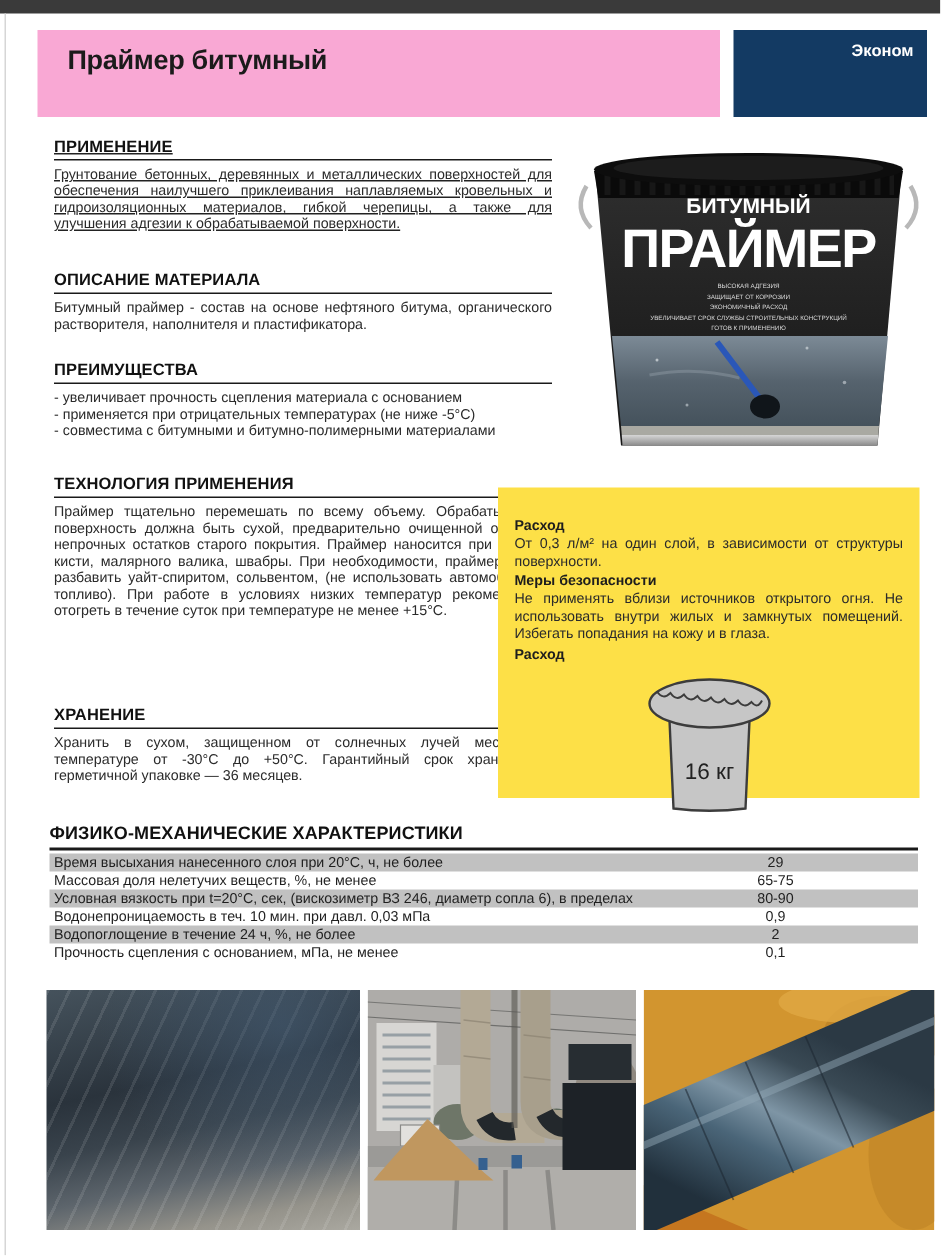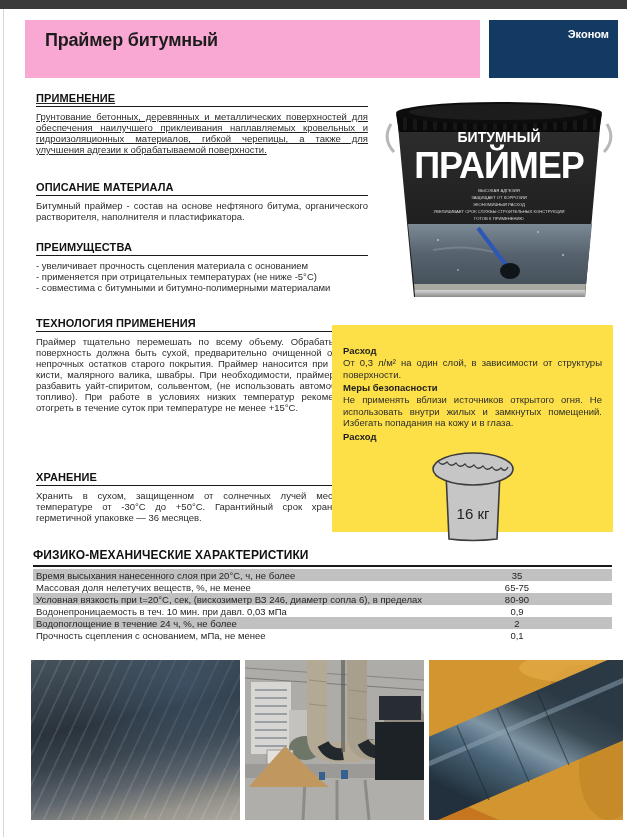--- a/index.html
+++ b/index.html
@@ -157,21 +157,21 @@
       <path d="M20 14 q4 6 9 1 q4 6 9 1 q4 6 9 1 q4 6 9 1 q4 6 9 1 q4 6 9 1 q4 6 9 1 q4 5 7 -1" fill="none" stroke="#3c3c3c" stroke-width="1.3"></path>
       <text x="55" y="72" text-anchor="middle" fill="#222" font-size="15" font-family="Liberation Sans, sans-serif">16 кг</text>
     </svg>
   </div>
 
   <div class="specs">
     <h2>ФИЗИКО-МЕХАНИЧЕСКИЕ ХАРАКТЕРИСТИКИ</h2>
     <div class="tbl">
         <div class="spec-row">
           <div class="cell-label">Время высыхания нанесенного слоя при 20°С, ч, не более</div>
-          <div class="cell-value">35</div>
+          <div class="cell-value">29</div>
         </div>
         <div class="spec-row">
           <div class="cell-label">Массовая доля нелетучих веществ, %, не менее</div>
           <div class="cell-value">65-75</div>
         </div>
         <div class="spec-row">
           <div class="cell-label">Условная вязкость при t=20°С, сек, (вискозиметр ВЗ 246, диаметр сопла 6), в пределах</div>
           <div class="cell-value">80-90</div>
         </div>
         <div class="spec-row">

